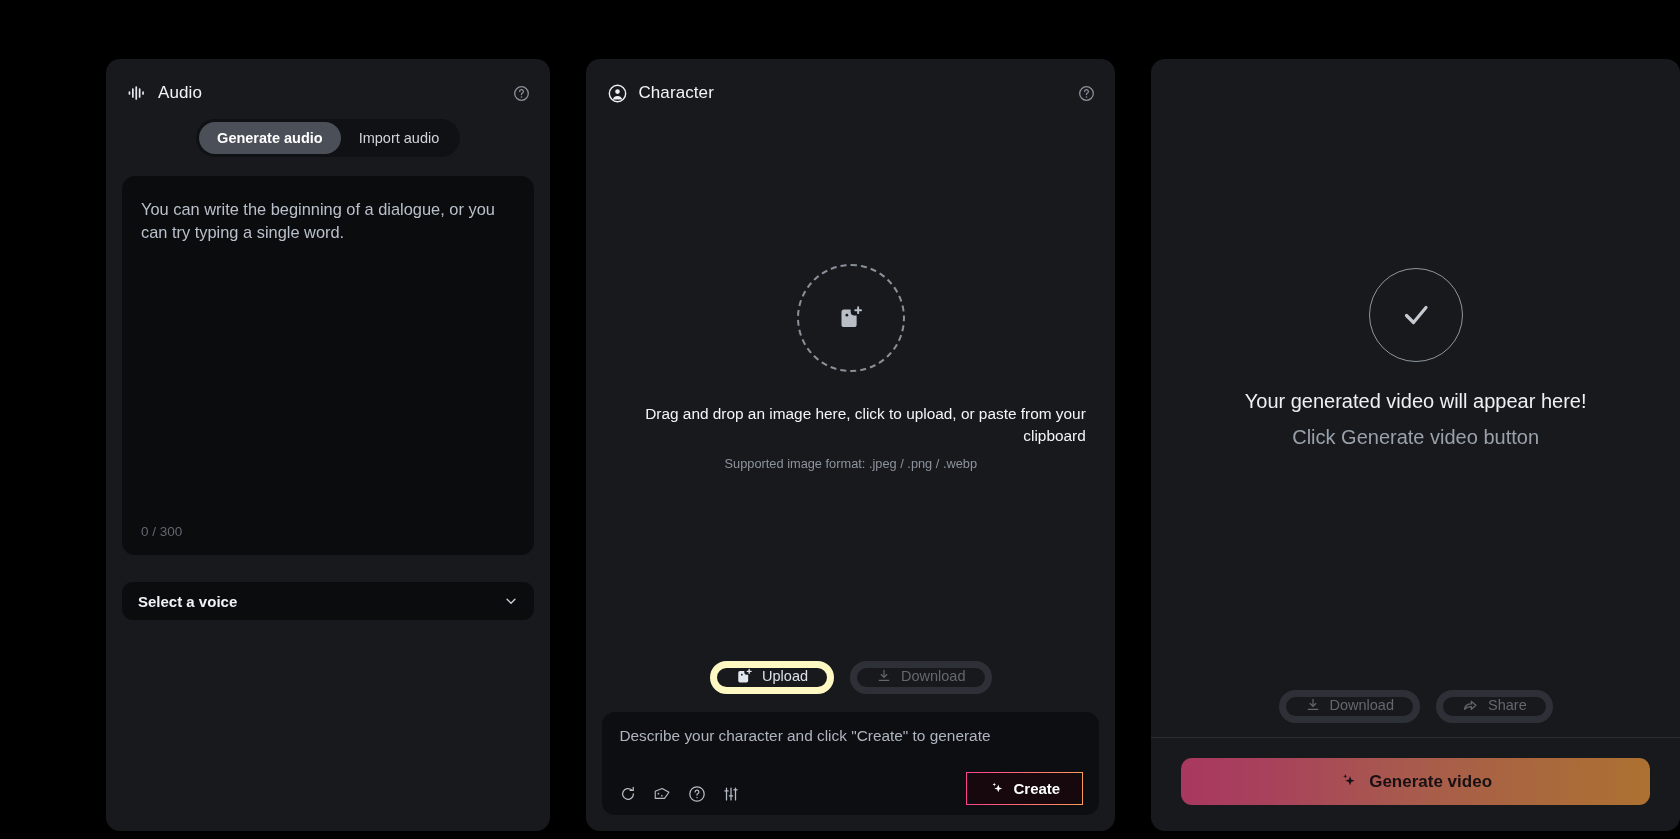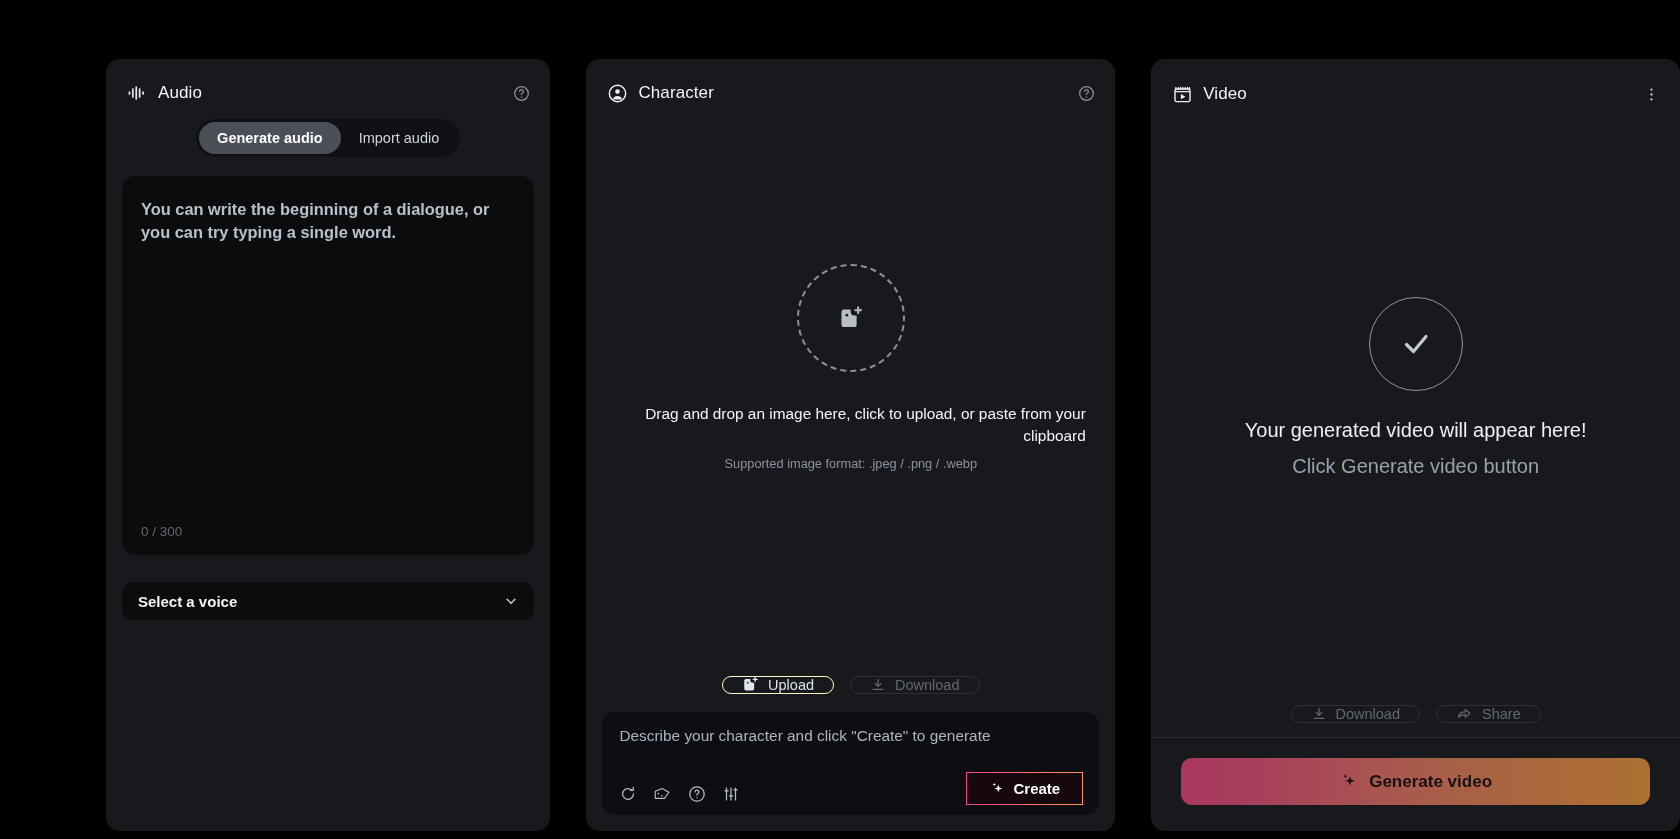--- a/index.html
+++ b/index.html
@@ -85,21 +85,20 @@
     border-radius: 13px;
     height: 379px;
     position: relative;
     padding: 22px 19px;
     cursor: text;
   }
   .audio-placeholder {
     color: #b9c0cb;
     font-size: 16.4px;
     line-height: 1.42;
-    font-weight: bold;
   }
   .char-count {
     position: absolute;
     left: 19px; bottom: 16px;
     color: #63676e;
     font-size: 13.5px;
   }
   .voice-select {
     margin: 27px 16px 0 16px;
     background: #0b0c0e;
@@ -170,26 +169,26 @@
   .char-actions {
     display: flex;
     gap: 16px;
     justify-content: center;
     position: absolute;
     left: 0; right: 0;
     bottom: 18px;
   }
   .pill-btn {
     display: inline-flex;
-    align-items: flex-end;
+    align-items: flex-start;
     gap: 9px;
-    border: 1px solid #fef9c3;
+    border: 7px solid #fef9c3;
     background: transparent;
     border-radius: 999px;
-    height: 18px;
+    height: 33px;
     padding: 0 19px;
     font-family: inherit;
     font-size: 14.5px;
     color: #dde2ea;
     cursor: pointer;
     white-space: nowrap;
   }
   .pill-btn.disabled {
     color: #63686f;
     border-color: #2d3137;
@@ -460,41 +459,20 @@
             <path d="M11.6 4.4 12.9 8.0 16.5 9.3 12.9 10.6 11.6 14.2 10.3 10.6 6.7 9.3 10.3 8.0 Z"></path>
             <path d="M6.6 2.2 7.2 3.9 8.9 4.5 7.2 5.1 6.6 6.8 6.0 5.1 4.3 4.5 6.0 3.9 Z"></path>
           </svg>
         </span>
         <span>Create</span>
       </button>
     </div>
   </section>
 
   <section class="panel" id="video-panel">
-    <div class="panel-head">
-      <div class="panel-title">
-        <span class="ico">
-          <svg width="19" height="19" viewBox="0 0 20 20" fill="none">
-            <rect x="2.1" y="4.3" width="15.8" height="13.2" rx="1.8" stroke="#eef0f4" stroke-width="1.5"></rect>
-            <path d="M2.9 4.6 2.9 2.7 M5.4 4.4 5.4 2.5 M7.9 4.4 7.9 2.5 M10.4 4.4 10.4 2.5 M12.9 4.4 12.9 2.5 M15.4 4.4 15.4 2.5 M17.4 4.6 17.4 2.7" stroke="#eef0f4" stroke-width="1.4" stroke-linecap="round"></path>
-            <path d="M2.4 7.0 H17.6" stroke="#eef0f4" stroke-width="1.3"></path>
-            <path d="M8.3 9.6 L13.2 12.3 L8.3 15.0 Z" fill="#eef0f4"></path>
-          </svg>
-        </span>
-        <span>Video</span>
-      </div>
-      <div class="spacer"></div>
-      <span class="ico dots-ico">
-        <svg width="17" height="17" viewBox="0 0 20 20" fill="currentColor">
-          <circle cx="10" cy="4.2" r="1.35"></circle>
-            <circle cx="10" cy="10" r="1.35"></circle>
-            <circle cx="10" cy="15.8" r="1.35"></circle>
-        </svg>
-      </span>
-    </div>
 
     <div class="video-body">
       <div class="check-circle">
         <span class="ico">
           <svg width="40" height="40" viewBox="0 0 40 40" fill="none" stroke="#c5cad2" stroke-width="3.2" stroke-linecap="round" stroke-linejoin="round">
             <path d="M10.5 20.5 L17.5 27.5 L30 12.5"></path>
           </svg>
         </span>
       </div>
       <div class="video-title">Your generated video will appear here!</div>

